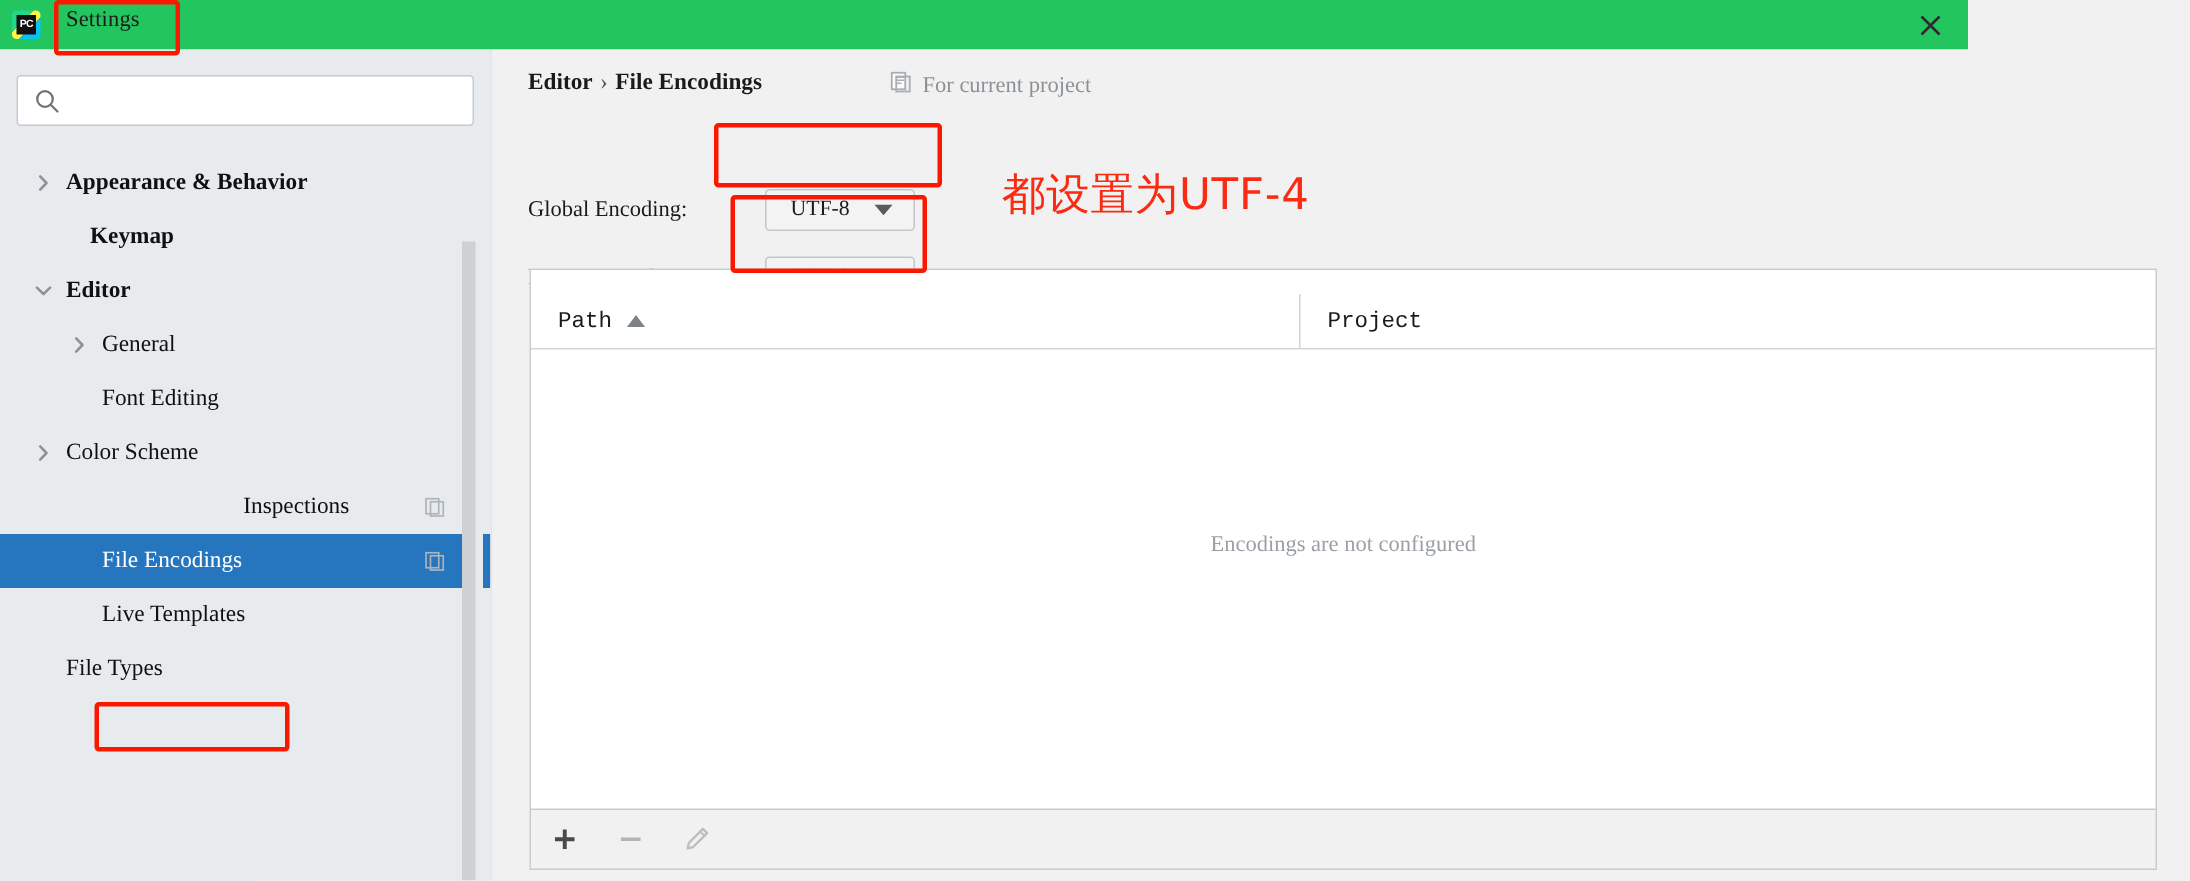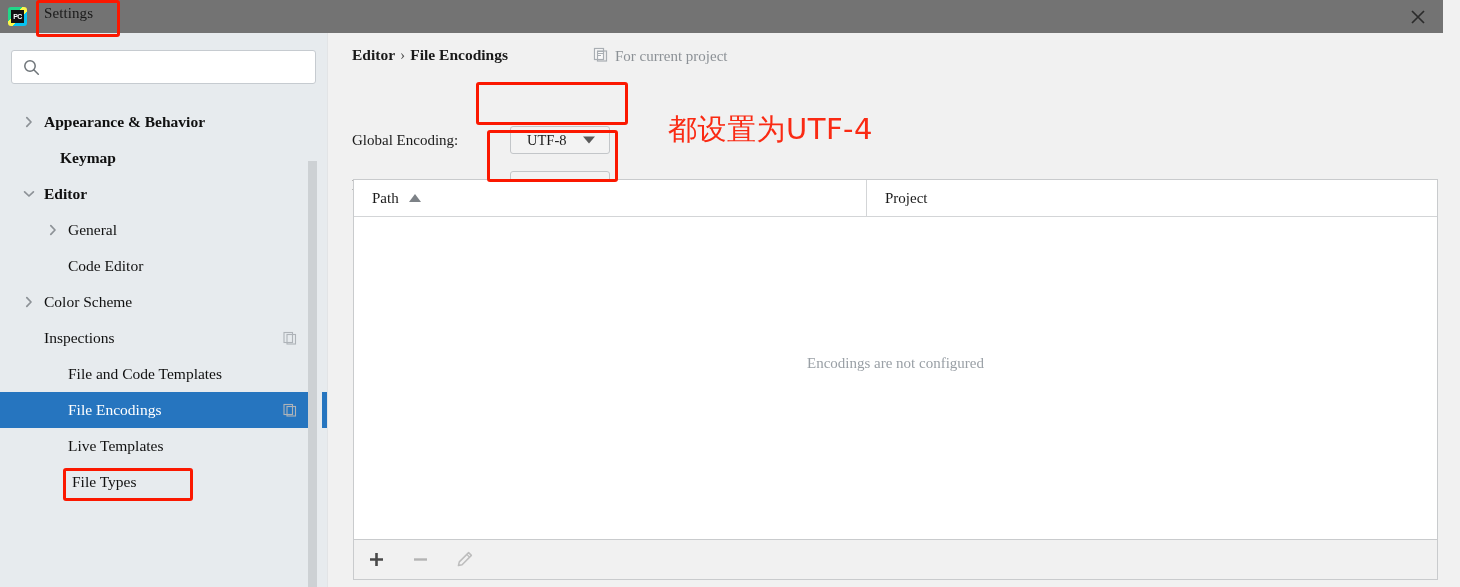--- a/index.html
+++ b/index.html
@@ -12,22 +12,22 @@
     overflow: hidden;
     position: relative;
   }
   #app {
     position: absolute; inset: 0;
     background: #f1f1f1;
   }
 
   
   .titlebar {
-    position: absolute; left: 0; top: 0; width: 1443px; height: 33px;
-    background: #737373;
+    position: absolute; left: 0; top: 0; width: 1312px; height: 33px;
+    background: #22c55e;
   }
   .pc-logo {
     position: absolute; left: 8px; top: 7px; width: 19px; height: 19px;
     border-radius: 3px;
     background:
       linear-gradient(135deg, #21d789 0%, #21d789 38%, #fcf84a 38%, #fcf84a 62%, #07c3f2 62%, #07c3f2 100%);
     overflow: hidden;
   }
   .pc-logo::after {
     content: "PC";
@@ -184,24 +184,25 @@
 
   
   .table-box {
     position: absolute; left: 25px; top: 146px;
     width: 1085px; height: 361px;
     background: #ffffff;
     border: 1px solid #c9cbcd;
     box-sizing: border-box;
   }
   .thead {
-    position: absolute; left: 0; top: 0;
+    position: absolute; left: 0; top: 16px;
     width: 100%; height: 37px;
     border-bottom: 1px solid #d3d5d7;
     box-sizing: border-box;
+    font-family: Liberation Mono, monospace;
   }
   .th {
     position: absolute; top: 0; height: 36px;
     display: flex; align-items: center;
     font-size: 15px; color: #1a1a1a;
     box-sizing: border-box;
   }
   .th-path { left: 0; width: 512px; padding-left: 18px; }
   .th-enc  { left: 512px; width: 572px; padding-left: 18px;
              border-left: 1px solid #d3d5d7; }
@@ -291,55 +292,51 @@
         <div class="tree-item" style="padding-left: 24px;">
           <span class="arrow" style="margin-left: 22px;">
             <svg width="14" height="14" viewBox="0 0 14 14">
               <path d="M4.8 2.6 L9 7 L4.8 11.4" stroke="#8d9297" stroke-width="1.7" fill="none" stroke-linecap="round" stroke-linejoin="round"></path>
             </svg>
           </span>
           <span class="t-label">General</span>
         </div>
         <div class="tree-item" style="padding-left: 24px;">
           <span class="arrow" style="margin-left: 22px;"></span>
-          <span class="t-label">Code Editor</span>
+          <span class="t-label">Font Editing</span>
         </div>
         <div class="tree-item" style="">
           <span class="arrow" style="margin-left: 22px;">
             <svg width="14" height="14" viewBox="0 0 14 14">
               <path d="M4.8 2.6 L9 7 L4.8 11.4" stroke="#8d9297" stroke-width="1.7" fill="none" stroke-linecap="round" stroke-linejoin="round"></path>
             </svg>
           </span>
           <span class="t-label">Color Scheme</span>
         </div>
-        <div class="tree-item" style="">
+        <div class="tree-item" style="padding-left: 24px; justify-content: center;">
           <span class="arrow" style="margin-left: 22px;"></span>
           <span class="t-label">Inspections</span>
           <span class="copy-badge"><svg width="14" height="14" viewBox="0 0 14 14">
               <rect x="1" y="1.5" width="8.5" height="10" stroke="#aeb3b8" stroke-width="1.1" fill="none"></rect>
               <rect x="4" y="3.5" width="8.5" height="9.5" stroke="#aeb3b8" stroke-width="1.1" fill="none"></rect>
             </svg></span>
         </div>
-        <div class="tree-item" style="padding-left: 24px;">
-          <span class="arrow" style="margin-left: 22px;"></span>
-          <span class="t-label">File and Code Templates</span>
-        </div>
         <div class="tree-item selected" style="padding-left: 24px;">
           <span class="arrow" style="margin-left: 22px;"></span>
           <span class="t-label">File Encodings</span>
           <span class="copy-badge"><svg width="14" height="14" viewBox="0 0 14 14">
               <rect x="1" y="1.5" width="8.5" height="10" stroke="#aeb3b8" stroke-width="1.1" fill="none"></rect>
               <rect x="4" y="3.5" width="8.5" height="9.5" stroke="#aeb3b8" stroke-width="1.1" fill="none"></rect>
             </svg></span>
         </div>
         <div class="tree-item" style="padding-left: 24px;">
           <span class="arrow" style="margin-left: 22px;"></span>
           <span class="t-label">Live Templates</span>
         </div>
-        <div class="tree-item" style=" margin-left: 28px;">
+        <div class="tree-item" style="">
           <span class="arrow" style="margin-left: 22px;"></span>
           <span class="t-label">File Types</span>
         </div>
       </div>
 
     <div class="sb-track">
       <div class="sb-thumb"></div>
     </div>
   </div>
   <div class="sidebar-edge"></div>

